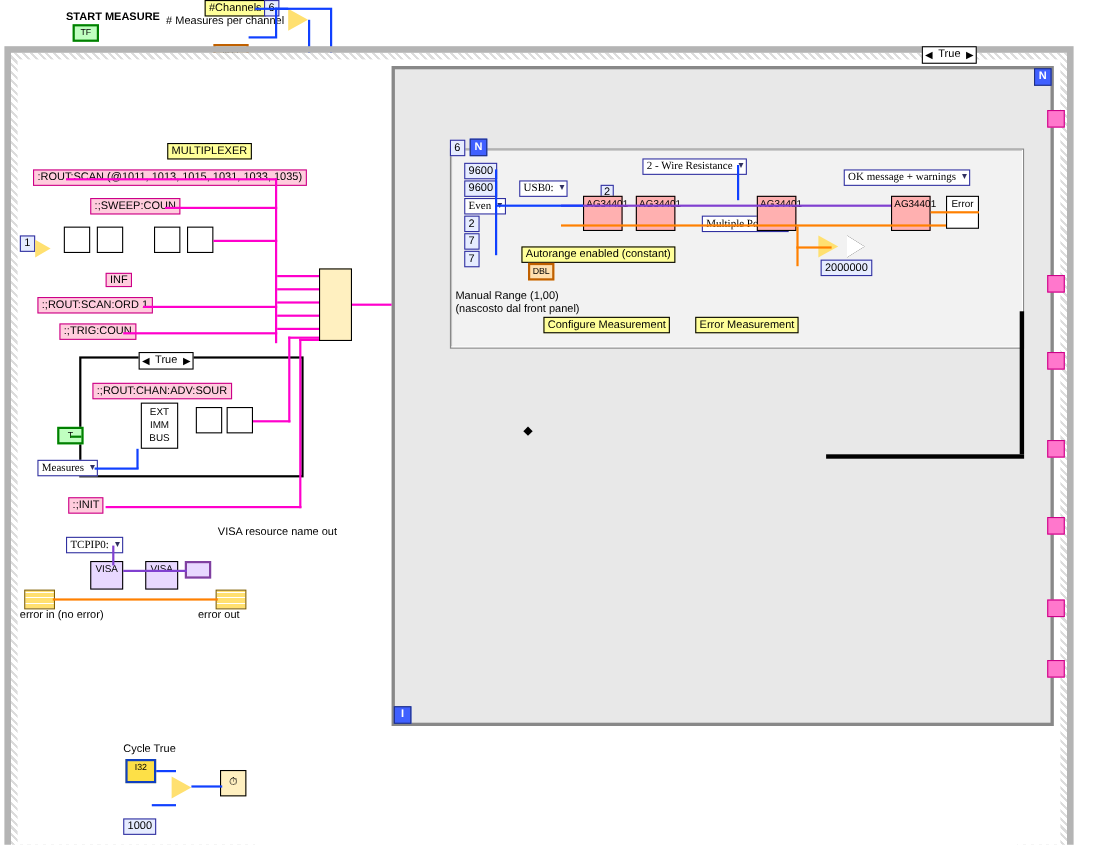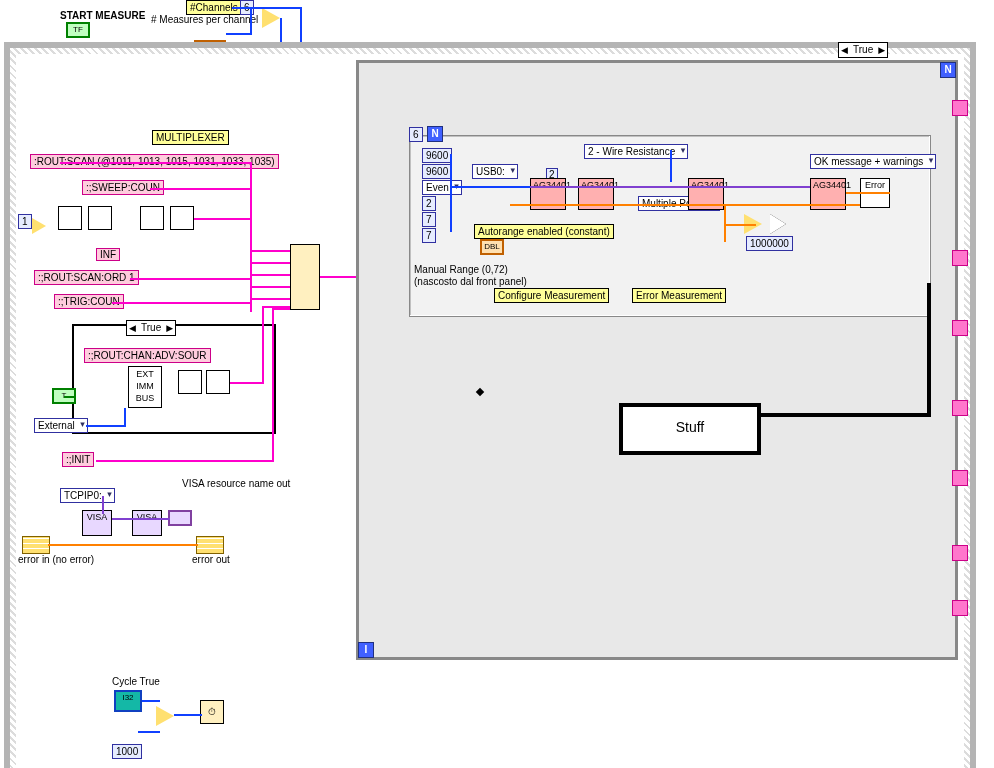--- a/index.html
+++ b/index.html
@@ -45,20 +45,21 @@
     padding: 1px 3px;
     white-space: nowrap;
   }
   
   .ringbox {
     position: absolute;
     background: #fff;
     border: 1px solid #3030a0;
     padding: 1px 12px 1px 3px;
     white-space: nowrap;
+    font-family: Liberation Serif, serif;
   }
   .ringbox::after {
     content: "\25BE";
     position: absolute;
     right: 2px;
     top: 0;
     font-size: 9px;
     color: #303060;
   }
   
@@ -90,21 +91,21 @@
     height: 16px;
     border: 2px solid #c06000;
     background: #ffe0b0;
     box-sizing: border-box;
     font-size: 8px;
     text-align: center;
     line-height: 12px;
   }
   .term.bool { border-color: #008000; background: #c0ffc0; }
   .term.dbl  { border-color: #c06000; background: #ffe0b0; }
-  .term.i32  { border-color: #1040c0; background: #14b8a6; }
+  .term.i32  { border-color: #1040c0; background: #fde047; }
   .term.visa { border-color: #8040a0; background: #e8d8ff; }
   
   .tri {
     position: absolute;
     width: 0; height: 0;
     border-top: 10px solid transparent;
     border-bottom: 10px solid transparent;
     border-left: 18px solid #ffe070;
   }
   
@@ -233,63 +234,60 @@
       <div class="numbox" style="left:12px; top:76px">7</div>
       <div class="numbox" style="left:12px; top:92px">7</div>
 
       <div class="ringbox" style="left:62px; top:28px">USB0:</div>
       <div class="numbox" style="left:136px; top:32px; padding:0 2px">2</div>
 
       <div class="ringbox" style="left:174px; top:8px">2 - Wire Resistance</div>
 
       <div class="ringbox" style="left:228px; top:60px">Multiple Points</div>
 
-      <div class="ringbox" style="left:400px; top:18px">OK message + warnings</div>
+      <div class="ringbox" style="left:357px; top:18px">OK message + warnings</div>
 
       <div class="nodeL" style="left:120px; top:42px; width:36px; height:32px; background:#ffb0b0">AG34401</div>
       <div class="nodeL" style="left:168px; top:42px; width:36px; height:32px; background:#ffb0b0">AG34401</div>
       <div class="nodeL" style="left:278px; top:42px; width:36px; height:32px; background:#ffb0b0">AG34401</div>
       <div class="nodeL" style="left:400px; top:42px; width:36px; height:32px; background:#ffb0b0">AG34401</div>
 
       <div class="nodeL" style="left:450px; top:42px; width:30px; height:30px">Error</div>
 
       <div class="wire purple" style="left:100px; top:50px; width:300px; height:2px"></div>
 
       <div class="wire orange" style="left:100px; top:68px; width:350px; height:2px"></div>
       <div class="wire orange" style="left:436px; top:56px; width:44px; height:2px"></div>
 
       <div class="wire blue" style="left:40px; top:18px; width:2px; height:78px"></div>
       <div class="wire blue" style="left:40px; top:50px; width:80px; height:2px"></div>
       <div class="wire blue" style="left:260px; top:14px; width:2px; height:32px"></div>
 
       <div class="ylabel" style="left:64px; top:88px">Autorange enabled (constant)</div>
       <div class="term dbl" style="left:70px; top:103px">DBL</div>
 
-      <div class="lbl" style="left:4px; top:128px">Manual Range (0,72)</div>
+      <div class="lbl" style="left:4px; top:128px">Manual Range (1,00)</div>
       <div class="lbl" style="left:4px; top:140px">(nascosto dal front panel)</div>
 
       <div class="ylabel" style="left:84px; top:152px">Configure Measurement</div>
       <div class="ylabel" style="left:222px; top:152px">Error Measurement</div>
 
-      <div class="numbox" style="left:336px; top:100px">1000000</div>
+      <div class="numbox" style="left:336px; top:100px">2000000</div>
       <div class="tri" style="left:334px; top:78px"></div>
       <div class="tri" style="left:360px; top:78px; border-left-color:#ffffff; border-left:16px solid #fff; filter:drop-shadow(0 0 0 #000)"></div>
       <div class="wire orange" style="left:314px; top:70px; width:2px; height:36px"></div>
       <div class="wire orange" style="left:314px; top:88px; width:32px; height:2px"></div>
     </div>
 
     <div class="numbox" style="left:50px; top:64px">6</div>
     <div class="Nbox" style="left:68px; top:63px;">N</div>
 
     <div class="wire black" style="left:568px; top:220px; width:4px; height:130px"></div>
     <div class="wire black" style="left:392px; top:350px; width:180px; height:4px"></div>
 
-    <div class="blackBox" style="left:260px; top:340px; width:134px; height:44px">
-      <div class="lbl" style="position:relative; left:0; top:12px; font-size:14px; width:100%; text-align:center">Stuff</div>
-    </div>
 
     <div style="position:absolute; left:118px; top:326px; width:6px; height:6px; background:#000; transform:rotate(45deg)"></div>
   </div>
 
   <div class="srblock" style="left:952px; top:100px"></div>
   <div class="srblock" style="left:952px; top:250px"></div>
   <div class="srblock" style="left:952px; top:320px"></div>
   <div class="srblock" style="left:952px; top:400px"></div>
   <div class="srblock" style="left:952px; top:470px"></div>
   <div class="srblock" style="left:952px; top:545px"></div>
@@ -337,39 +335,39 @@
 BUS</div>
   <div class="node" style="left:178px; top:370px"></div>
   <div class="node" style="left:206px; top:370px"></div>
   <div class="term bool" style="left:52px; top:388px">T</div>
   <div class="wire green" style="left:64px; top:396px; width:10px; height:2px"></div>
 
   <div class="wire" style="left:230px; top:382px; width:34px; height:2px"></div>
   <div class="wire" style="left:262px; top:306px; width:2px; height:78px"></div>
   <div class="wire" style="left:262px; top:306px; width:28px; height:2px"></div>
 
-  <div class="ringbox" style="left:34px; top:418px">External</div>
+  <div class="ringbox" style="left:34px; top:418px">Measures</div>
   <div class="wire blue" style="left:86px; top:425px; width:40px; height:2px"></div>
   <div class="wire blue" style="left:124px; top:408px; width:2px; height:18px"></div>
 
   <div class="strbox" style="left:62px; top:452px">:;INIT</div>
   <div class="wire" style="left:96px; top:460px; width:178px; height:2px"></div>
   <div class="wire" style="left:272px; top:308px; width:2px; height:154px"></div>
   <div class="wire" style="left:272px; top:308px; width:18px; height:2px"></div>
 
   <div class="ringbox" style="left:60px; top:488px">TCPIP0:</div>
   <div class="nodeL" style="left:82px;  top:510px; width:30px; height:26px; background:#e8d8ff">VISA</div>
   <div class="nodeL" style="left:132px; top:510px; width:30px; height:26px; background:#e8d8ff">VISA</div>
   <div class="term visa" style="left:168px; top:510px"></div>
-  <div class="lbl" style="left:182px; top:478px">VISA resource name out</div>
+  <div class="lbl" style="left:198px; top:478px">VISA resource name out</div>
 
   <div class="errTerm" style="left:22px; top:536px"></div>
   <div class="lbl" style="left:18px; top:554px">error in (no error)</div>
   <div class="errTerm" style="left:196px; top:536px"></div>
-  <div class="lbl" style="left:192px; top:554px">error out</div>
+  <div class="lbl" style="left:180px; top:554px">error out</div>
 
   <div class="wire purple" style="left:102px; top:496px; width:2px; height:18px"></div>
   <div class="wire purple" style="left:112px; top:518px; width:58px; height:2px"></div>
   <div class="wire orange" style="left:48px; top:544px; width:150px; height:2px"></div>
 
   <div class="lbl" style="left:112px; top:676px">Cycle True</div>
   <div class="term i32" style="left:114px; top:690px; width:28px; height:22px">I32</div>
   <div class="numbox" style="left:112px; top:744px">1000</div>
   <div class="tri" style="left:156px; top:706px"></div>
   <div class="node" style="left:200px; top:700px; background:#fff0c0">⏱</div>

